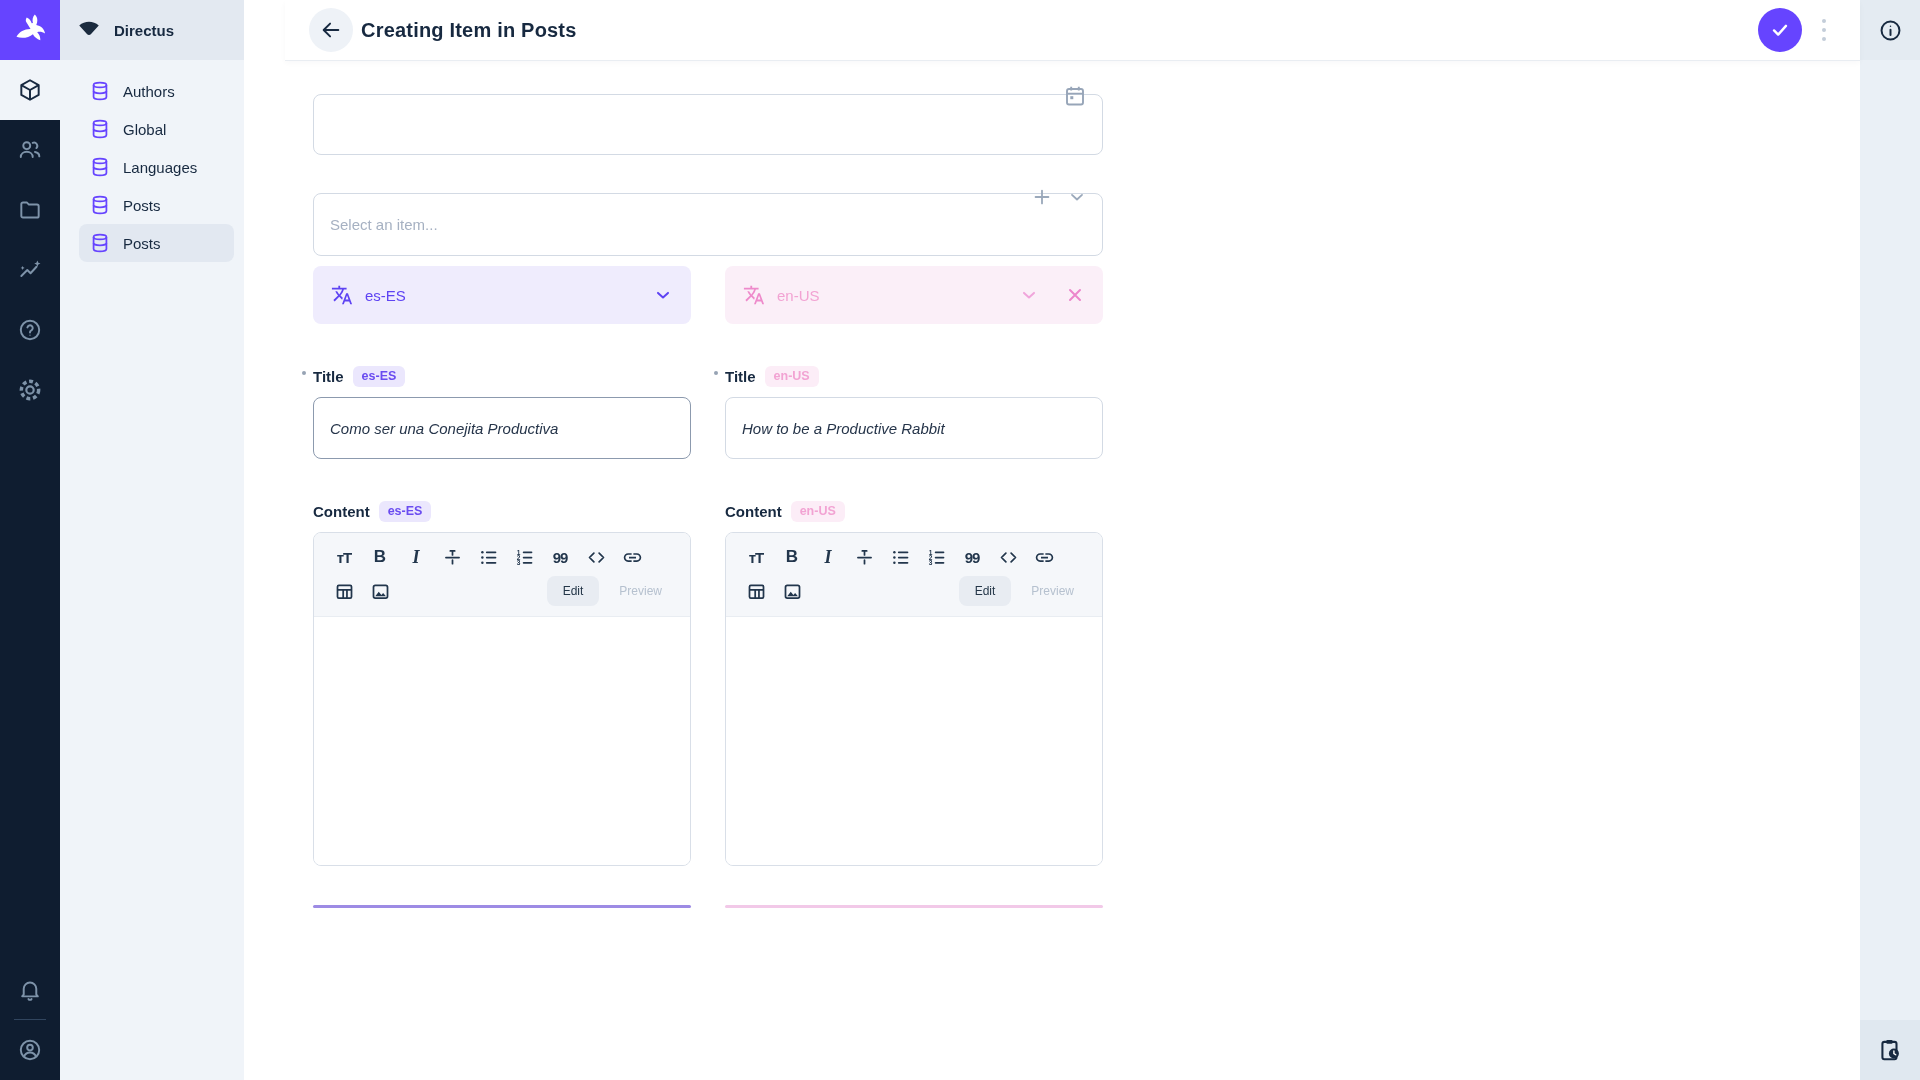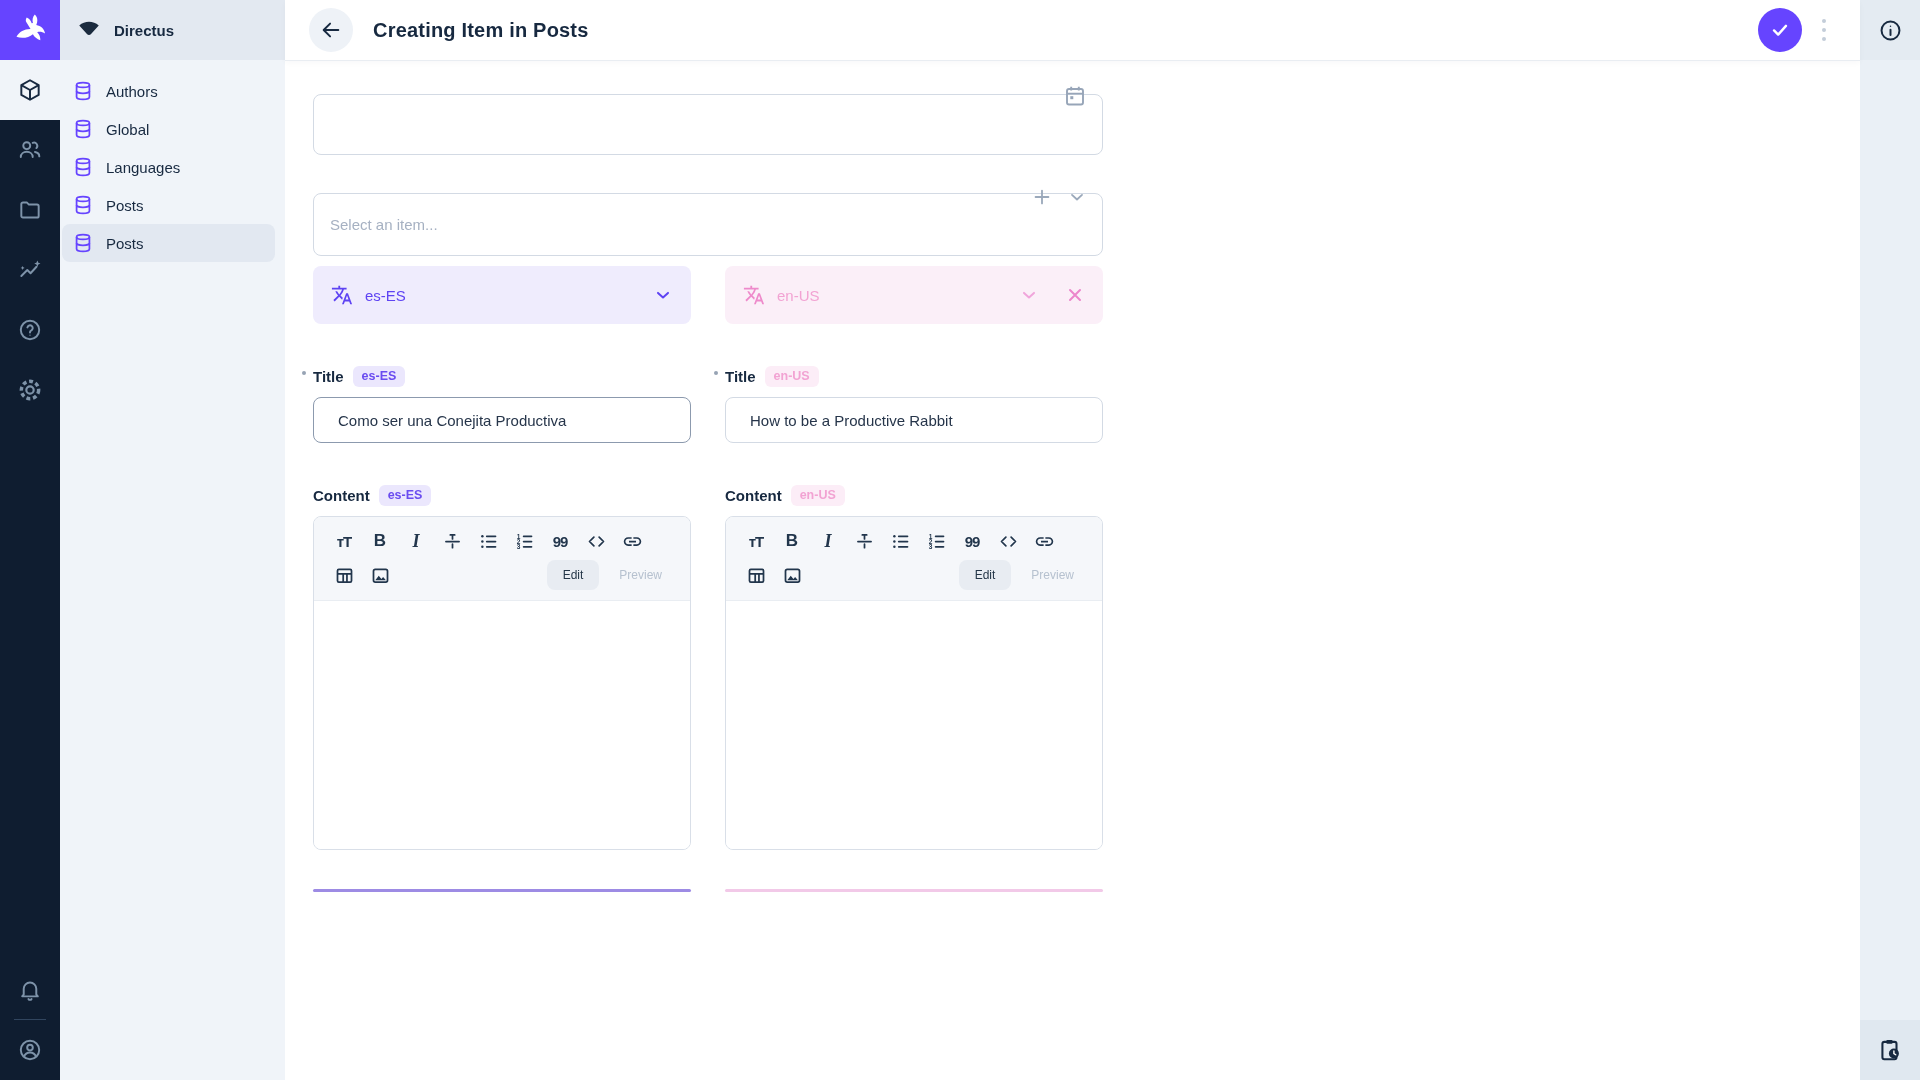--- a/index.html
+++ b/index.html
@@ -9,38 +9,38 @@
   .module-bar { position:absolute; left:0; top:0; width:60px; height:1080px; background:#0F1D30; display:flex; flex-direction:column; }
   .logo-cell { width:60px; height:60px; background:#6644FF; display:flex; align-items:center; justify-content:center; }
   .module-cell { width:60px; height:60px; display:flex; align-items:center; justify-content:center; cursor:pointer; }
   .module-cell svg { stroke:#7E93A9; fill:none; stroke-width:1.8; }
   .module-cell.active { background:#F0F4F9; }
   .module-cell.active svg { stroke:#172940; }
   .module-bar .spacer { flex:1; }
   .rail-divider { width:32px; height:1px; background:#31455E; margin:0 auto; }
 
   
-  .sidebar { position:absolute; left:60px; top:0; width:225px; height:1080px; background:#F0F4F9; }
+  .sidebar { position:absolute; left:60px; top:0; width:184px; height:1080px; background:#F0F4F9; }
   .project-bar { height:60px; background:#E3E9F1; display:flex; align-items:center; padding:0 16px; gap:12px; }
   .project-name { font-size:15px; font-weight:700; color:#172940; }
-  .nav-list { padding:12px 10px 0 2px; }
+  .nav-list { padding:12px 10px 0 19px; }
   .nav-item { height:38px; display:flex; align-items:center; gap:12px; padding:0 10px; border-radius:8px; cursor:pointer; }
   .nav-item.active { background:#E2E8F1; }
   .nav-item span.lbl { font-size:15px; font-weight:500; color:#172940; }
 
   
   .right-strip { position:absolute; right:0; top:0; width:60px; height:1080px; background:#EAF0F6; }
   .right-strip .top-row { height:60px; background:#E4EBF2; display:flex; align-items:center; justify-content:center; cursor:pointer; }
   .right-strip .bottom-row { position:absolute; bottom:0; width:60px; height:60px; background:#E0E8F0; display:flex; align-items:center; justify-content:center; cursor:pointer; }
 
   
   .main { position:absolute; left:285px; top:0; right:60px; bottom:0; background:#fff; }
   .header { position:relative; height:60px; background:#fff; display:flex; align-items:center; padding:0 24px 0 24px; box-shadow:0 1px 0 #E9EDF2, 0 3px 6px rgba(23,41,64,0.03); z-index:5; }
   .back-btn { width:44px; height:44px; border-radius:50%; background:#EEF2F7; display:flex; align-items:center; justify-content:center; cursor:pointer; }
-  .page-title { margin-left:20px; font-size:20px; font-weight:700; color:#172940; letter-spacing:.2px; }
+  .page-title { margin-left:8px; font-size:20px; font-weight:700; color:#172940; letter-spacing:.2px; }
   .header .grow { flex:1; }
   .save-btn { width:44px; height:44px; border-radius:50%; background:#6644FF; display:flex; align-items:center; justify-content:center; cursor:pointer; }
   .more-btn { margin-left:10px; width:24px; height:40px; display:flex; align-items:center; justify-content:center; cursor:pointer; }
 
   .content { position:absolute; top:60px; left:0; right:0; bottom:0; padding-left:28px; overflow:hidden; }
   .field-col { width:790px; }
 
   .text-input { width:100%; border:1px solid #D3DAE4; border-radius:8px; background:#fff; font-size:15px; color:#26354A; padding:0 52px 0 16px; font-family:"Liberation Sans", sans-serif; outline:none;margin-top:28px; }
   .text-input::placeholder { color:#A6B1C2; }
 
@@ -62,21 +62,21 @@
   .lang-pill { height:58px; border-radius:8px; display:flex; align-items:center; padding:0 18px; gap:12px; cursor:pointer; }
   .lang-pill.purple { background:#EFECFD; color:#5E43F3; }
   .lang-pill.pink { background:#FBEFF8; color:#F2A3D3; }
   .lang-pill .code { font-size:15px; font-weight:500; }
   .lang-pill .grow { flex:1; }
 
   .lang-badge { margin-left:9px; font-size:12.5px; font-weight:700; padding:3px 9px 4px; border-radius:6px; }
   .lang-badge.purple { background:#EBE7FD; color:#6A4CF0; }
   .lang-badge.pink { background:#FCEDF7; color:#F2A3D3; }
 
-  .title-input { height:46px; margin-top:10px; padding:0 24px; }
+  .title-input { height:62px; margin-top:10px; padding:0 16px;font-style:italic; }
   .title-input.focused { border-color:#8C9AAE; }
 
   .editor { margin-top:10px; height:334px; border:1px solid #D9DFE8; border-radius:8px; overflow:hidden; display:flex; flex-direction:column; background:#fff; }
   .toolbar { background:#F5F7FA; padding:7px 12px 8px; border-bottom:1px solid #E9EDF2; }
   .tb-row { height:34px; display:flex; align-items:center; }
   .tb-btn { width:36px; height:30px; display:flex; align-items:center; justify-content:center; color:#22364C; cursor:pointer; border-radius:6px; }
   .tb-btn svg { stroke:#22364C; fill:none; stroke-width:2; }
   .tb-txt { font-size:17px; font-weight:800; color:#22364C; }
   .tb-txt.it { font-family:"Liberation Serif", serif; font-style:italic; font-size:18px; }
   .tb-txt.tt { font-size:15px; letter-spacing:-1px; }

